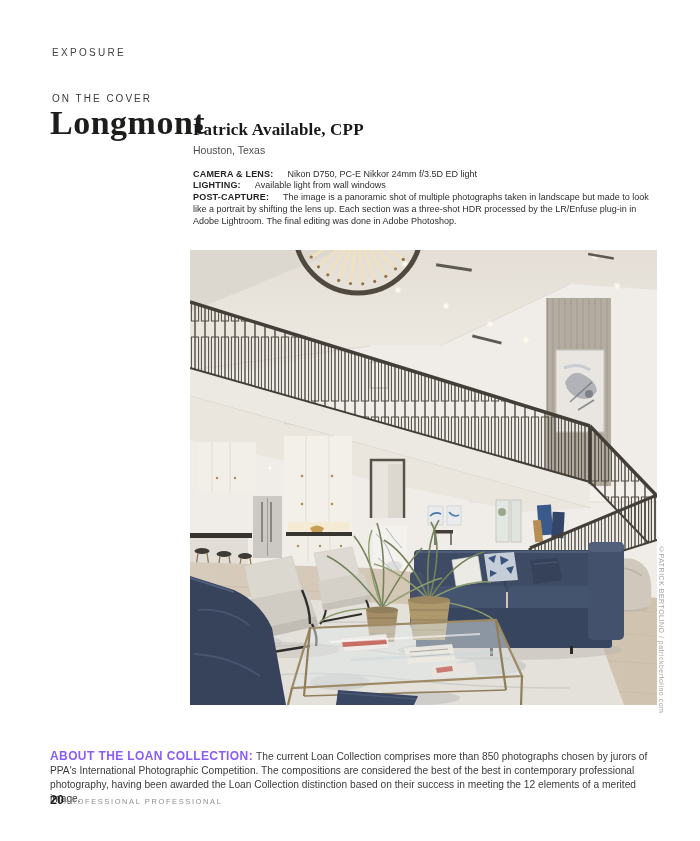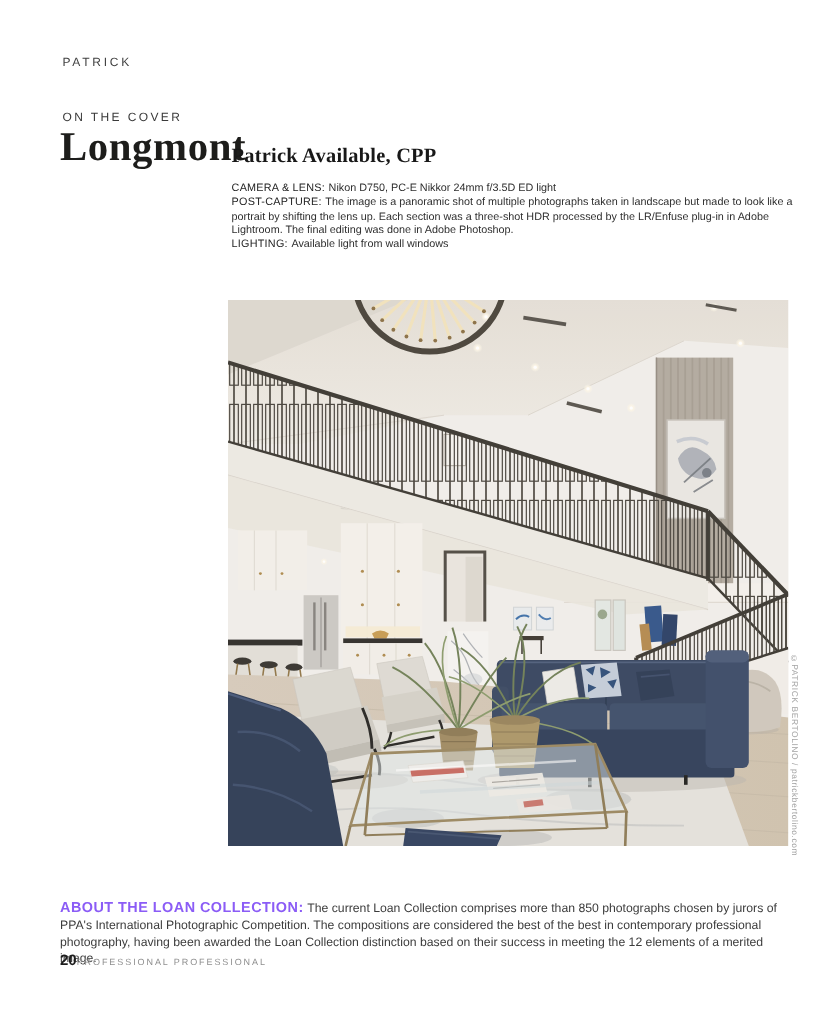--- a/index.html
+++ b/index.html
@@ -20,21 +20,21 @@
     font-size:34px;color:#1d1d1b;letter-spacing:.5px;font-weight:700;
   }
   .byline-col{position:absolute;left:193px;top:120px;width:468px;}
   .photog-name{
     font-family:"Liberation Serif",serif;font-weight:700;font-size:17px;
     color:#181818;margin:0 0 4px 0;letter-spacing:.2px;
   }
   .photog-sub{font-size:10.5px;color:#4e4e4e;line-height:13.5px;margin:0;}
   .specs{margin-top:11px;}
   .spec{font-size:9px;line-height:11.8px;margin:0;color:#2e2e2e;}
-  .spec b{font-weight:400;letter-spacing:.2px;color:#232323;margin-right:3px;}
+  .spec b{font-weight:700;letter-spacing:.2px;color:#232323;margin-right:14px;}
   .photo-frame{
     position:absolute;left:190px;top:250px;width:467px;height:455px;overflow:hidden;
     background:#f1efeb;
   }
   .photo-frame svg{display:block;width:100%;height:100%;}
   .photo-credit{
     position:absolute;left:658px;top:546px;height:175px;
     writing-mode:vertical-rl;font-size:7px;letter-spacing:.5px;color:#a3a3a3;
     white-space:nowrap;
   }
@@ -47,31 +47,32 @@
     position:absolute;left:50px;top:793px;display:flex;align-items:baseline;gap:0;
   }
   .footer .pagenum{font-size:12.5px;font-weight:700;color:#1e1e1e;}
   .footer .mag{font-size:7.5px;letter-spacing:1.6px;color:#8f8f8f;}
 </style>
 </head>
 <body>
 
 <div id="page">
 
-  <div class="eyebrow">PATRICK</div>
+  <div class="eyebrow">EXPOSURE</div>
 
   <div class="section-label">ON THE COVER</div>
   <div class="cover-title">Longmont</div>
 
   <div class="byline-col">
     <p class="photog-name">Patrick Available, CPP</p>
+    <p class="photog-sub">Houston, Texas</p>
     <div class="specs">
       <p class="spec"><b>CAMERA &amp; LENS:</b><span>Nikon D750, PC-E Nikkor 24mm f/3.5D ED light</span></p>
+      <p class="spec"><b>LIGHTING:</b><span>Available light from wall windows</span></p>
       <p class="spec"><b>POST-CAPTURE:</b><span>The image is a panoramic shot of multiple photographs taken in landscape but made to look like a portrait by shifting the lens up. Each section was a three-shot HDR processed by the LR/Enfuse plug-in in Adobe Lightroom. The final editing was done in Adobe Photoshop.</span></p>
-      <p class="spec"><b>LIGHTING:</b><span>Available light from wall windows</span></p>
     </div>
   </div>
 
   <div class="photo-frame">
     <svg viewBox="0 0 467 455" preserveAspectRatio="none">
       <defs>
         <radialGradient id="ld" cx="50%" cy="50%" r="50%">
           <stop offset="0%" stop-color="#ffffff"></stop>
             <stop offset="45%" stop-color="#fdf7e8" stop-opacity=".9"></stop>
             <stop offset="100%" stop-color="#fdf7e8" stop-opacity="0"></stop>

